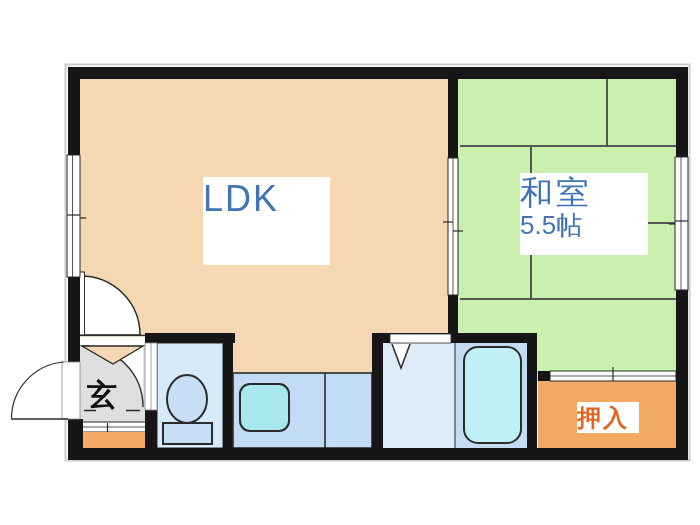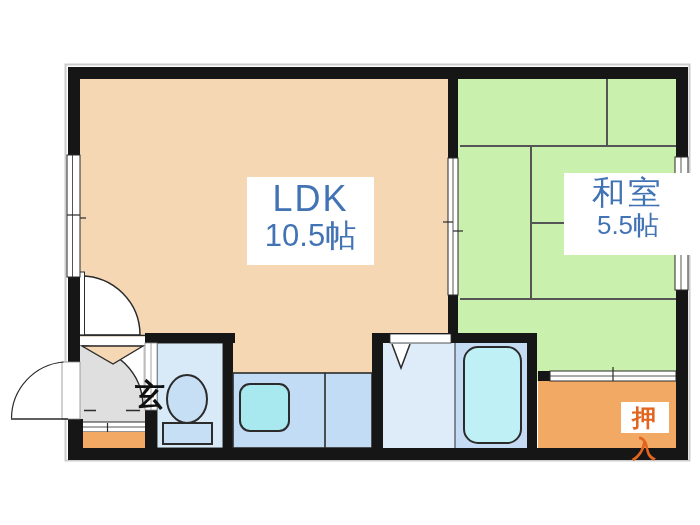--- a/index.html
+++ b/index.html
@@ -1,27 +1,27 @@
 <!DOCTYPE html>
 <html style="--wall: #161616; --line: #2b2b2b; --ldk-floor: #F5D7B4; --tatami: #C9F0AD; --tatami-line: #555555; --genkan-floor: #DFDFDF; --porch: #F2A963; --closet-fill: #F2A963; --closet-text: #E2641E; --label-text: #4273B4; --toilet-room: #D8E9F8; --fixture: #C7DFF5; --counter: #C2DCF5; --sink: #A8E8EF; --washroom: #DEECF9; --bathroom: #C5DBF3; --bathtub: #BEF0F6; --frame: #8a8a8a; --shadow: #cccccc;"><head>
 <meta charset="utf-8">
 <style>
   html,body{margin:0;padding:0;background:#fff;}
   body{font-family:"Liberation Sans","DejaVu Sans",sans-serif;}
   #stage{position:relative;width:700px;height:525px;background:#fff;overflow:hidden;}
   #plan-svg{position:absolute;left:0;top:0;}
-  .room-label{position:absolute;background:#fff;color:var(--label-text);text-align:center;line-height:1.08;margin-left:44px;}
+  .room-label{position:absolute;background:#fff;color:var(--label-text);text-align:left;line-height:1.08;}
   #ldk-label{left:203px;top:177px;width:127px;height:85px;padding-top:3px;}
   #ldk-label .l1{font-size:36px;letter-spacing:2px;}
   #ldk-label .l2{font-size:31px;}
   #washitsu-label{left:520px;top:173px;width:128px;height:80px;padding-top:2px;}
   #washitsu-label .l1{font-size:33px;letter-spacing:3px;}
   #washitsu-label .l2{font-size:26px;}
   #genkan-label{left:87px;top:378px;width:38px;height:34px;background:transparent;color:#101010;font-size:30px;font-weight:600;line-height:34px;}
-  #oshiire-label{left:577px;top:402px;width:48px;height:31px;color:var(--closet-text);font-size:24px;font-weight:700;line-height:31px;letter-spacing:2px;}
+  #oshiire-label{left:577px;top:402px;width:62px;height:31px;color:var(--closet-text);font-size:24px;font-weight:700;line-height:31px;letter-spacing:2px;}
   .lbl{display:block;}
 </style>
 </head>
 <body>
 
 <div id="stage">
 
   <svg id="plan-svg" width="700" height="525" viewBox="0 0 700 525">
 
     <rect x="65.5" y="64.5" width="624" height="396" style="fill:none;stroke:var(--shadow);stroke-width:2"></rect>
@@ -126,21 +126,20 @@
 
     <g>
       <rect x="62" y="362" width="18" height="57" style="fill:#fff;stroke:var(--frame);stroke-width:0.8"></rect>
       <line x1="11" y1="419" x2="68" y2="419" style="stroke:var(--line);stroke-width:1.6"></line>
       <path d="M 11.5 418.5 A 57 57 0 0 1 63.5 362" style="fill:none;stroke:var(--line);stroke-width:1.2"></path>
     </g>
   </svg>
 
   <div class="room-label" id="ldk-label">
     <span class="lbl l1">LDK</span>
-    <span class="lbl l2">10.5帖</span>
   </div>
 
   <div class="room-label" id="washitsu-label">
     <span class="lbl l1">和室</span>
     <span class="lbl l2">5.5帖</span>
   </div>
 
   <div class="room-label" id="genkan-label">玄</div>
 
   <div class="room-label" id="oshiire-label">押入</div>

